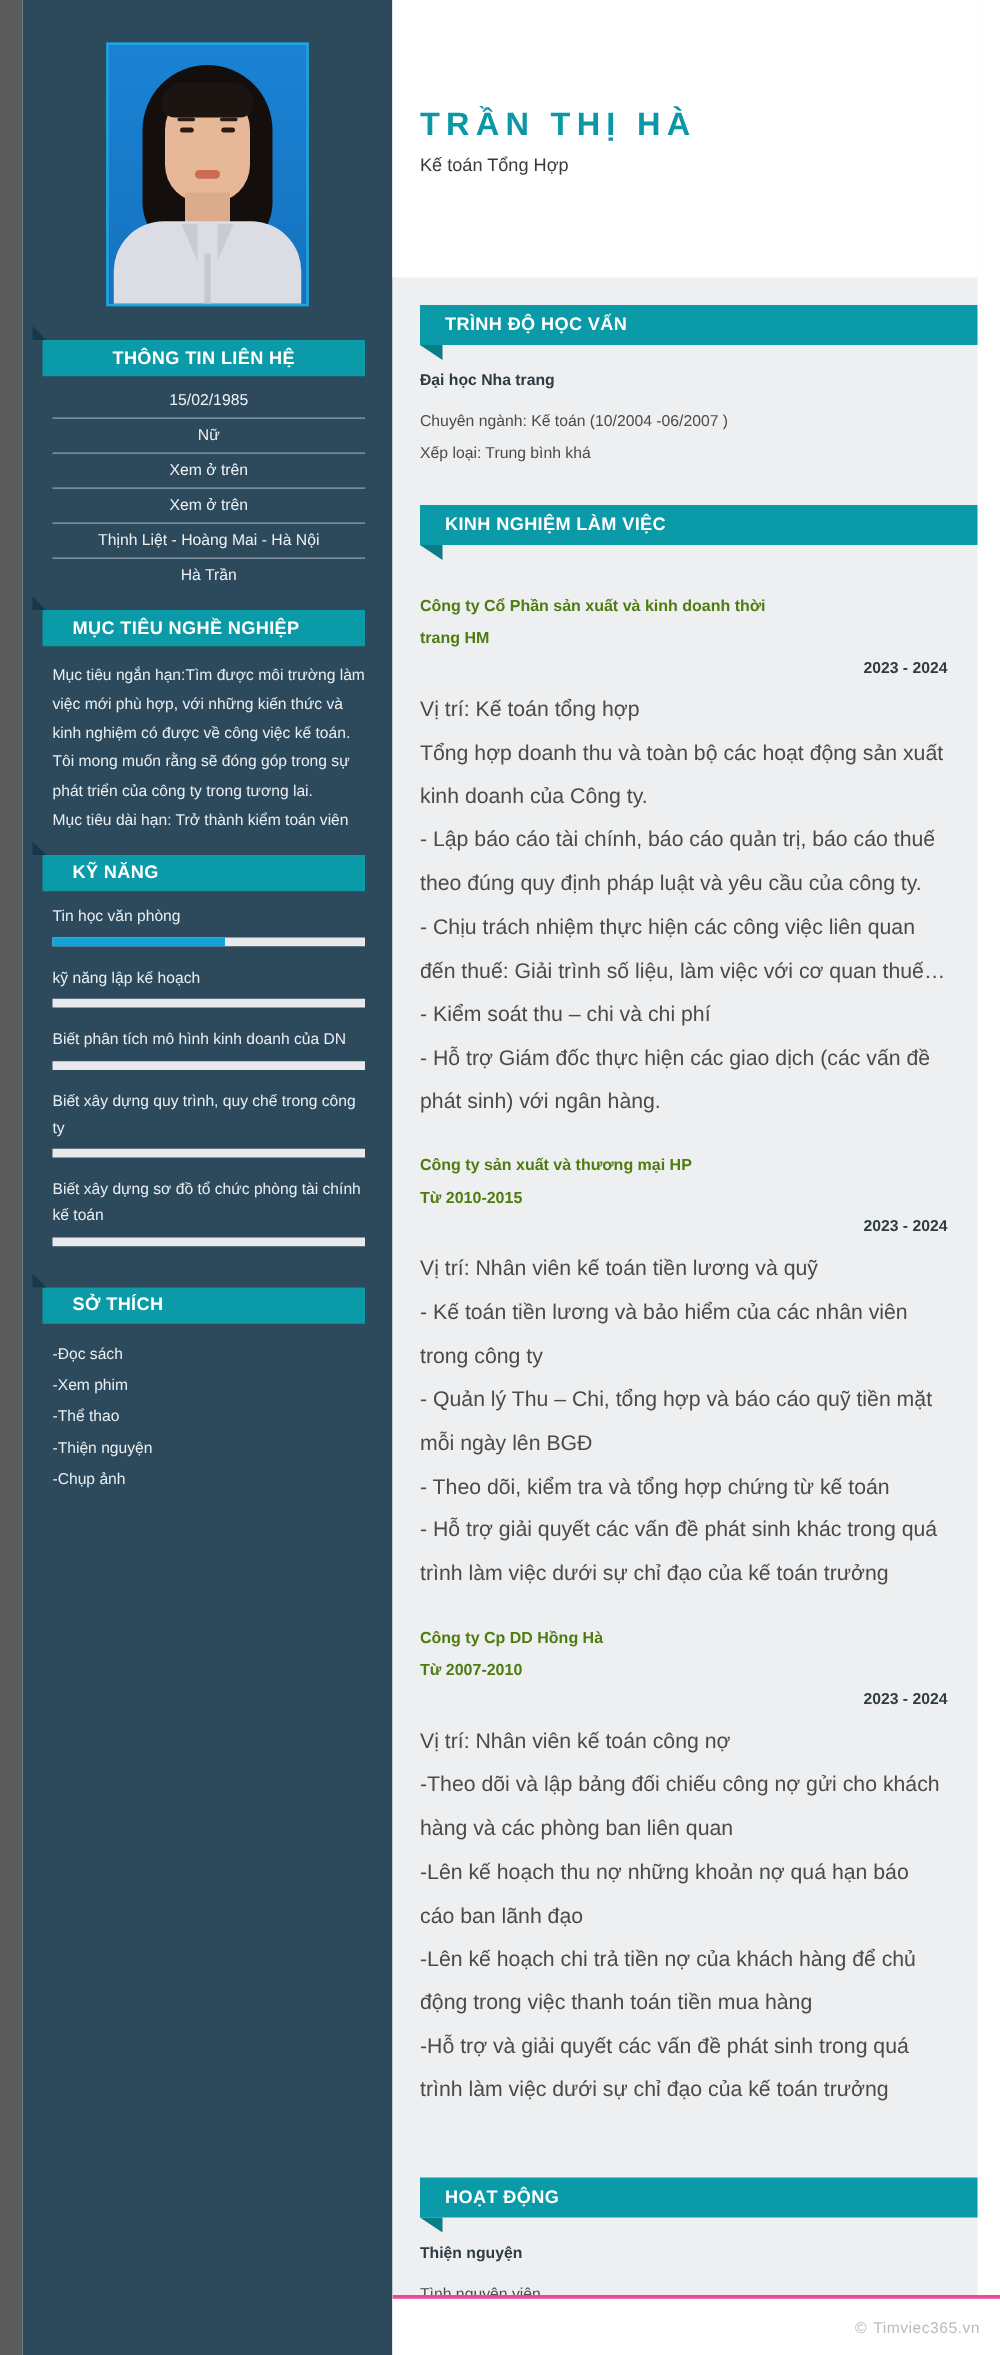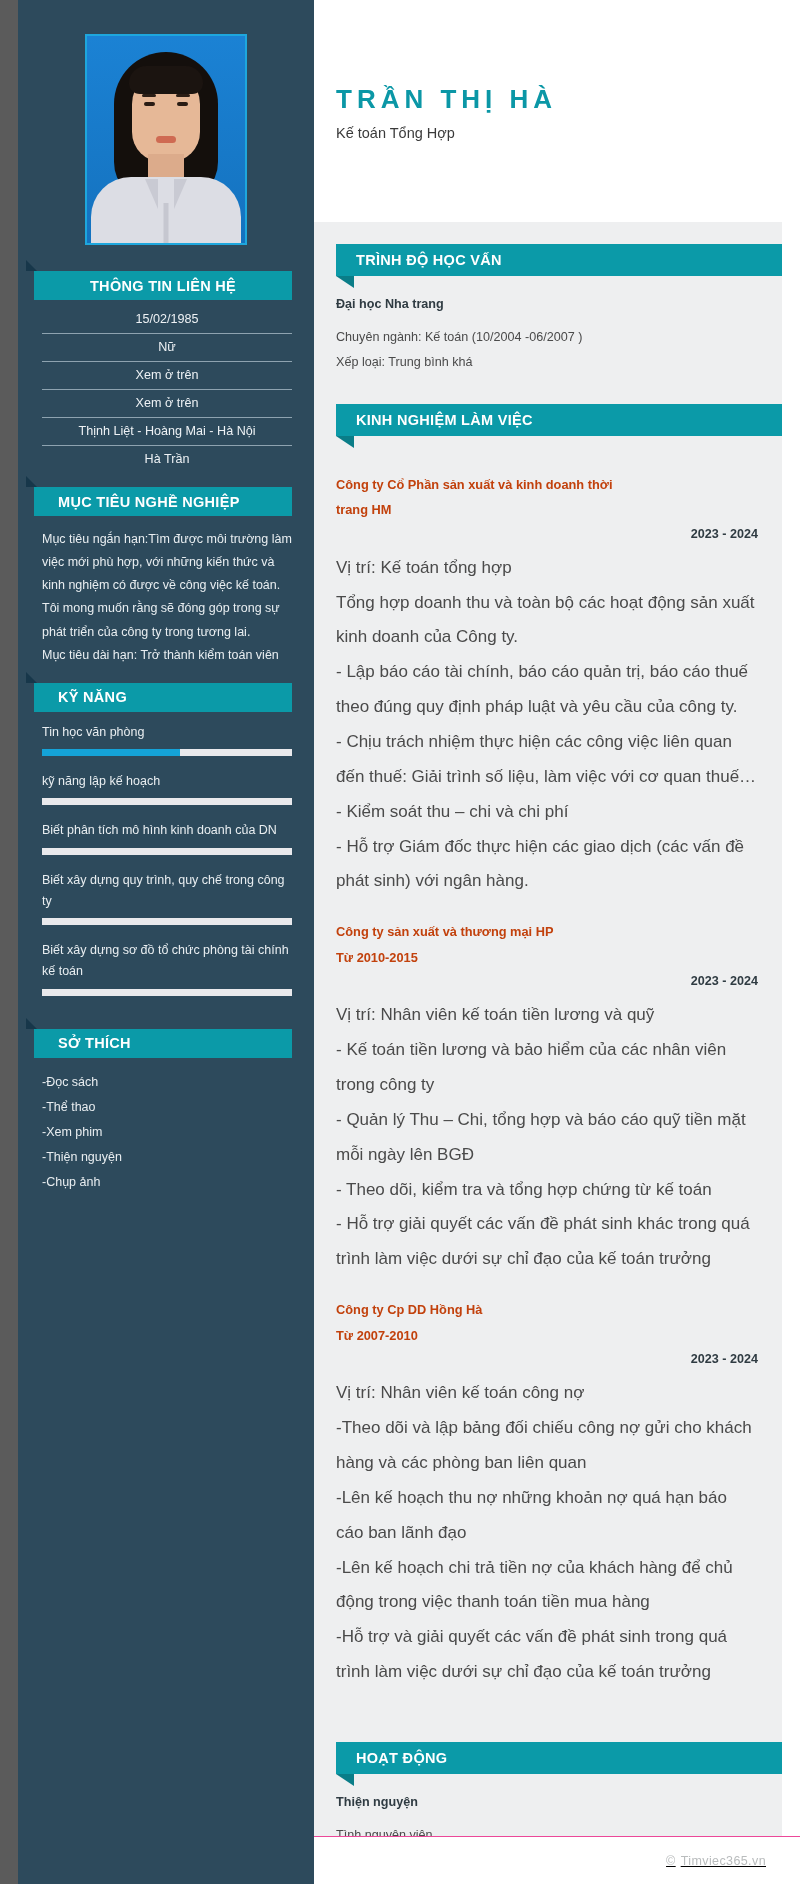--- a/index.html
+++ b/index.html
@@ -157,36 +157,36 @@
     position:absolute;left:0;top:32px;
     width:0;height:0;border-style:solid;
     border-width:12px 0 0 18px;
     border-color:#0a7d88 transparent transparent transparent;
   }
   .rbody{padding:16px 24px 6px 22px;}
   .p{color:#4a4a4a;font-size:12.6px;line-height:2.0;margin:0;}
   .p.b{color:#2f3b42;font-weight:bold;}
   .block{margin-bottom:8px;}
   .job{margin-top:20px;}
-  .job-head{color:#c2410c;font-size:12.8px;font-weight:bold;line-height:2.0;}
+  .job-head{color:#4d7c0f;font-size:12.8px;font-weight:bold;line-height:2.0;}
   .job-date{
     text-align:right;color:#2f3b42;font-size:12.6px;font-weight:bold;
     margin:4px 0 10px 0;
   }
   .job-lines{margin-top:4px;}
   .jl{color:#4a4a4a;font-size:17px;line-height:2.05;}
   .spacer-24{height:24px;}
 
   
   .footer{
     position:absolute;left:314px;right:0;bottom:0;
     height:48px;background:#ffffff;
-    border-top:1px solid #ec4899;
+    border-top:3px solid #ec4899;
     display:flex;align-items:center;justify-content:flex-end;
-    padding-right:34px;box-sizing:border-box;text-decoration:underline;
+    padding-right:16px;box-sizing:border-box;
   }
   .wmark{color:#b9bcbd;font-size:12.5px;letter-spacing:.4px;}
   .wmark .c{margin-right:5px;}
 </style>
 </head>
 <body>
 
 <div class="page">
 
   <div class="edge-left"></div>
@@ -279,22 +279,22 @@
     </div>
 
     <div class="lsec">
       <div class="lbar">
         <span class="lbar-fold"></span>
         <span class="lbl">SỞ THÍCH</span>
       </div>
     </div>
     <div class="hobbies">
       <div class="hobby">-Đọc sách</div>
+      <div class="hobby">-Xem phim</div>
       <div class="hobby">-Thể thao</div>
-      <div class="hobby">-Xem phim</div>
       <div class="hobby">-Thiện nguyện</div>
       <div class="hobby">-Chụp ảnh</div>
     </div>
   </div>
 
   <div class="col-right">
 
     <div class="name-block">
       <h1 class="cv-name">TRẦN THỊ HÀ</h1>
       <p class="cv-role">Kế toán Tổng Hợp</p>

